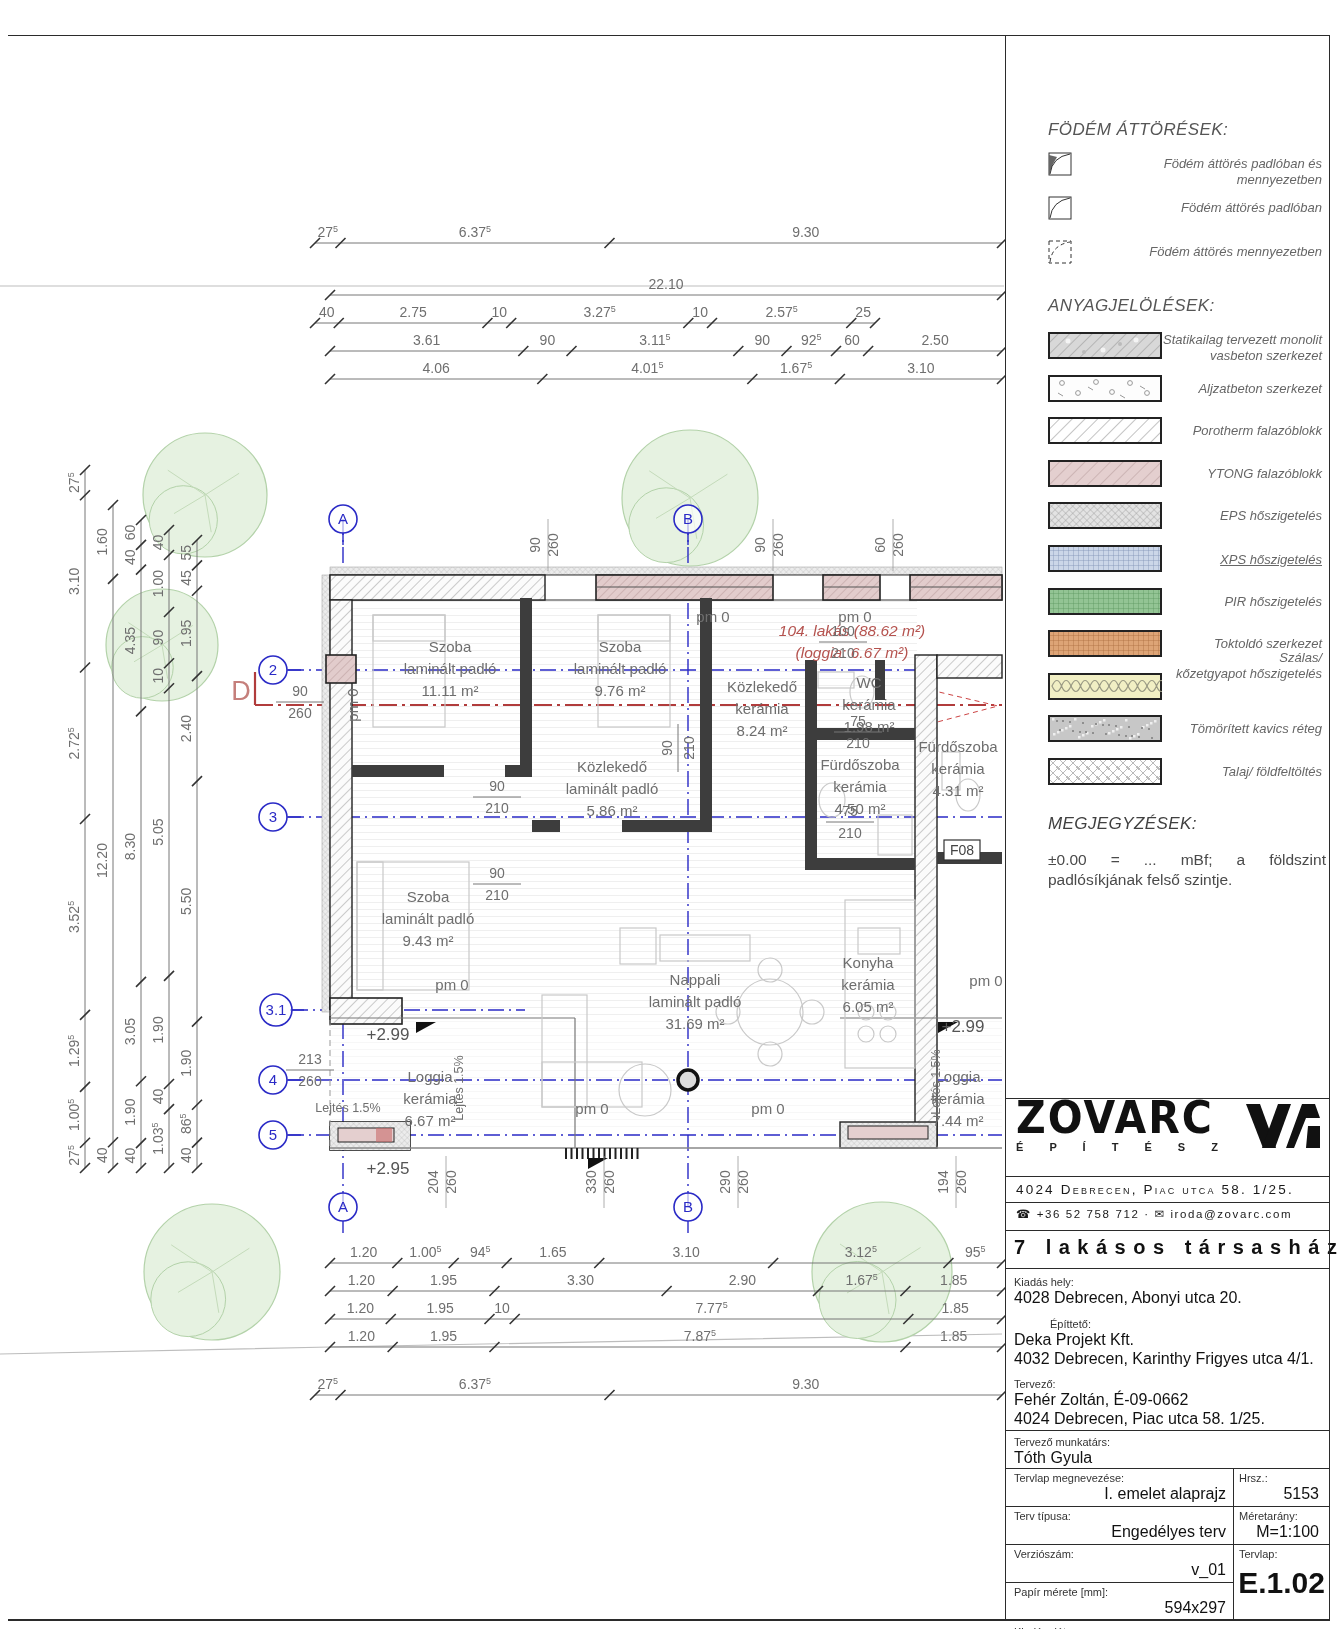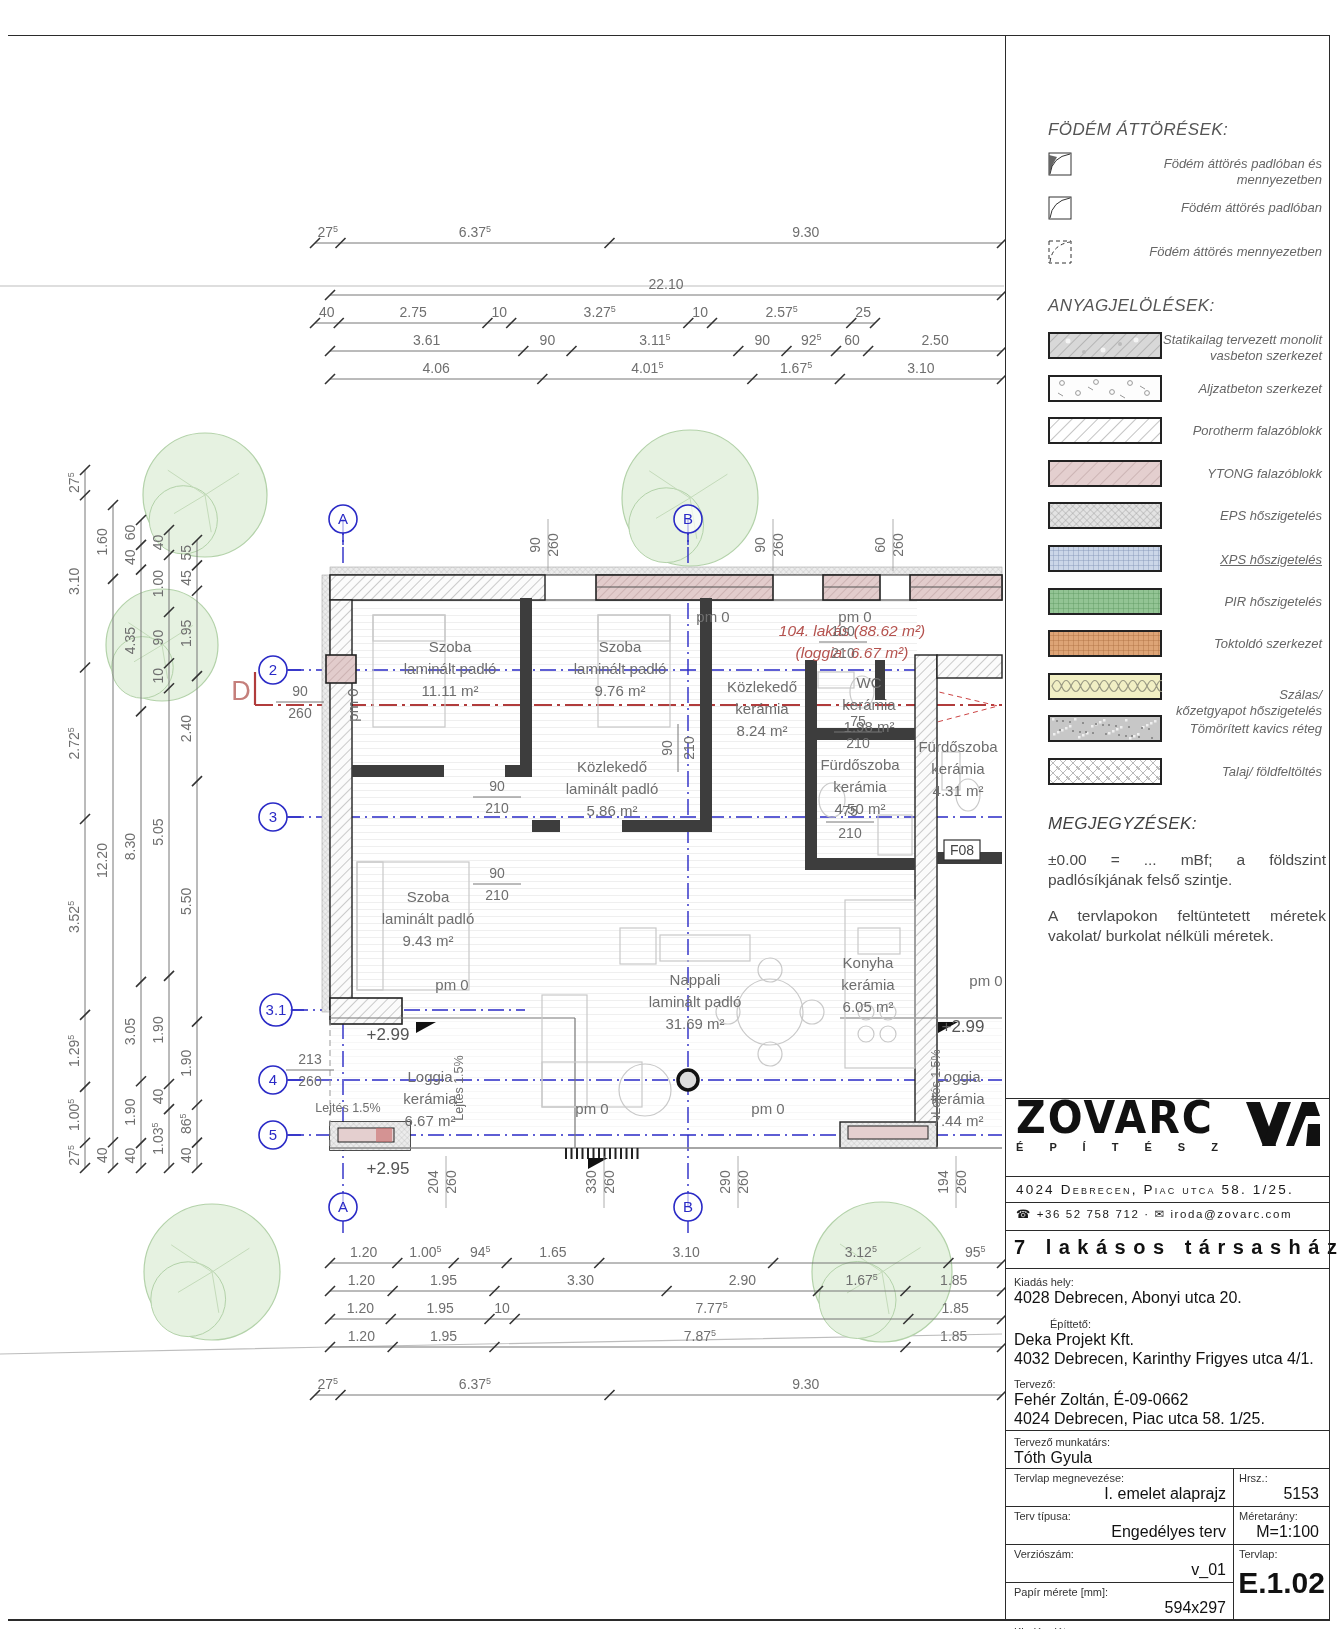--- a/index.html
+++ b/index.html
@@ -645,21 +645,21 @@
             <rect x="1" y="1" width="112" height="25" fill="#f1efc4" stroke="#222" stroke-width="2"></rect>
             <g fill="none" stroke="#9a9a84" stroke-width="1.2">
               <path d="M4,13 q5,-11 9.5,0 q4.5,11 9.5,0 q-5,-11 -9.5,0 q-4.5,11 -9.5,0 Z"></path>
               <path d="M23,13 q5,-11 9.5,0 q4.5,11 9.5,0 q-5,-11 -9.5,0 q-4.5,11 -9.5,0 Z"></path>
               <path d="M42,13 q5,-11 9.5,0 q4.5,11 9.5,0 q-5,-11 -9.5,0 q-4.5,11 -9.5,0 Z"></path>
               <path d="M61,13 q5,-11 9.5,0 q4.5,11 9.5,0 q-5,-11 -9.5,0 q-4.5,11 -9.5,0 Z"></path>
               <path d="M80,13 q5,-11 9.5,0 q4.5,11 9.5,0 q-5,-11 -9.5,0 q-4.5,11 -9.5,0 Z"></path>
               <path d="M99,13 q5,-11 9.5,0 q4.5,11 9.5,0 q-5,-11 -9.5,0 q-4.5,11 -9.5,0 Z"></path>
             </g>
           </svg></div>
-        <div class="lg-item-label" style="top: 651px; white-space: pre-line;">Szálas/
+        <div class="lg-item-label" style="top: 614px; white-space: pre-line;">Szálas/
 kőzetgyapot hőszigetelés</div>
         <div class="sw" style="top: 679.4px;"><svg width="114" height="27">
             <rect x="1" y="1" width="112" height="25" fill="#c7c7c7" stroke="#222" stroke-width="2"></rect>
             <g fill="#efefef">
               <rect x="4" y="3" width="2.5" height="2.5"></rect>
               <rect x="21" y="10" width="2.5" height="2.5"></rect>
               <rect x="38" y="17" width="2.5" height="2.5"></rect>
               <rect x="55" y="4" width="2.5" height="2.5"></rect>
               <rect x="72" y="11" width="2.5" height="2.5"></rect>
               <rect x="89" y="18" width="2.5" height="2.5"></rect>
@@ -719,27 +719,26 @@
             </defs>
             <rect x="1" y="1" width="112" height="25" fill="url(#p_soil)" stroke="#222" stroke-width="2"></rect>
           </svg></div>
         <div class="lg-item-label" style="top: 728px; white-space: pre-line;">Talaj/ földfeltöltés</div>
       </div>
 
     <div class="notes" style="top:778px">
       <h3>MEGJEGYZÉSEK:</h3>
       <div id="notes-paras">
           <p>±0.00 = ... mBf; a földszint padlósíkjának felső szintje.</p>
-          <p>A tervlapokon feltüntetett méretek vakolat/ burkolat nélküli méretek.</p>
         </div>
     </div>
     <div class="hr" style="left:0;top:1062px;width:324px;"></div>
 
     <div class="logo-wrap">
-      <div style="display:flex;align-items:flex-start;justify-content:space-between;">
+      <div style="display:flex;align-items:center;justify-content:space-between;">
         <div>
           <span class="logo-name">ZOVARC</span>
           <div class="logo-sub">É P Í T É S Z</div>
         </div>
         <svg width="74" height="52" viewBox="0 0 74 52">
           <polygon points="0,4 14,4 30,48 17,48" fill="#111"></polygon>
           <polygon points="44,4 30,4 17,48 20,48" fill="#111" opacity="0"></polygon>
           <polygon points="16,48 32,4 45,4 29,48" fill="#111"></polygon>
           <polygon points="40,48 56,4 69,4 74,18 60,18 48,48" fill="#111"></polygon>
           <polygon points="62,26 74,26 74,48 60,48" fill="#111"></polygon>

